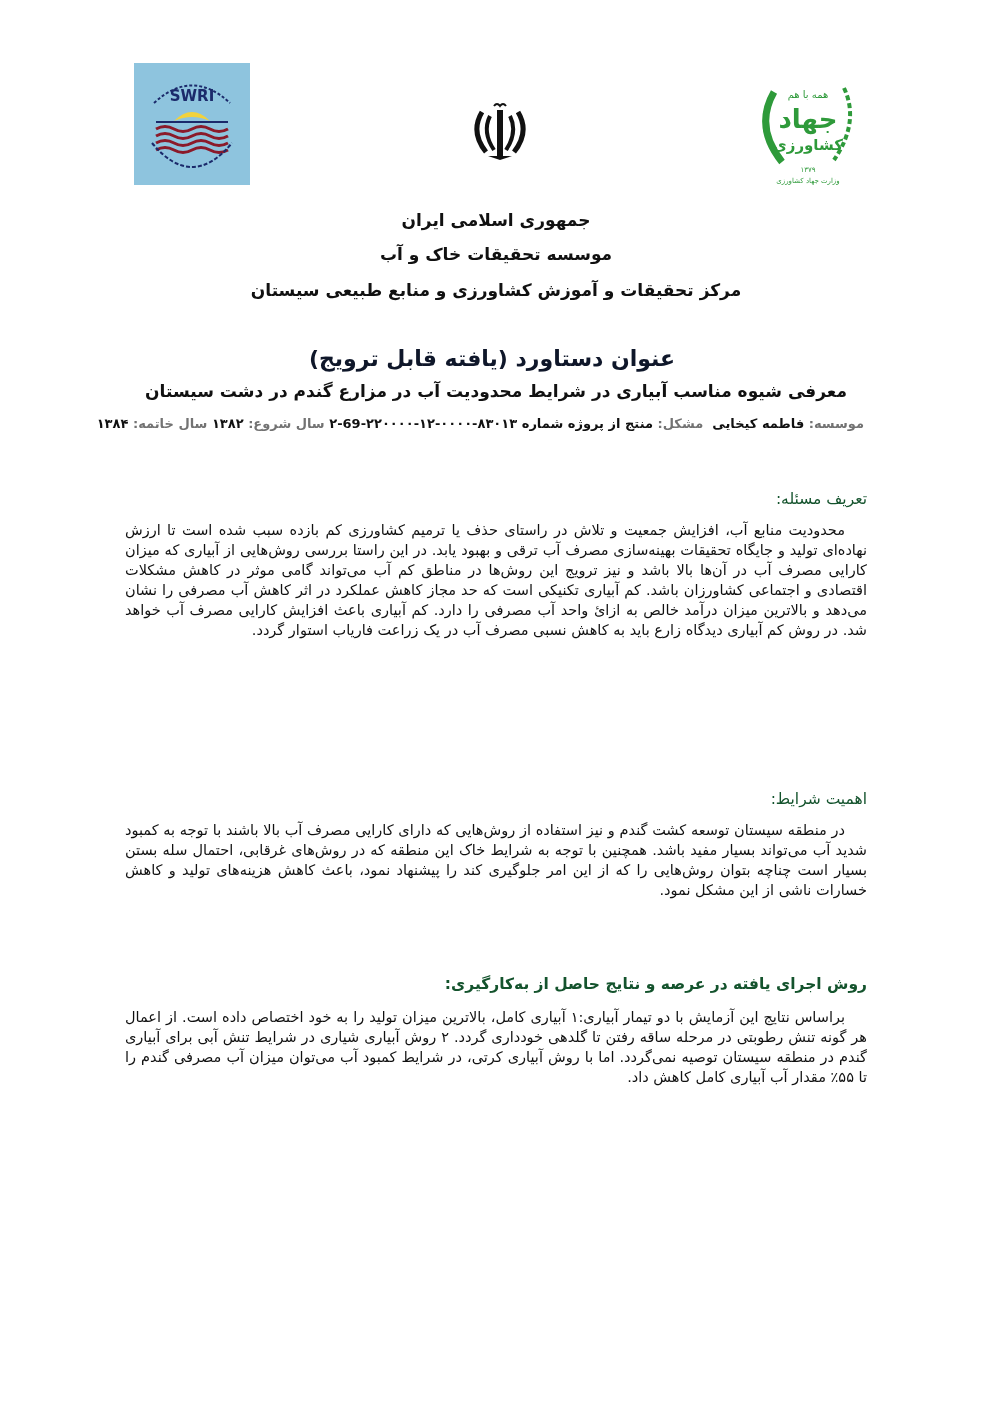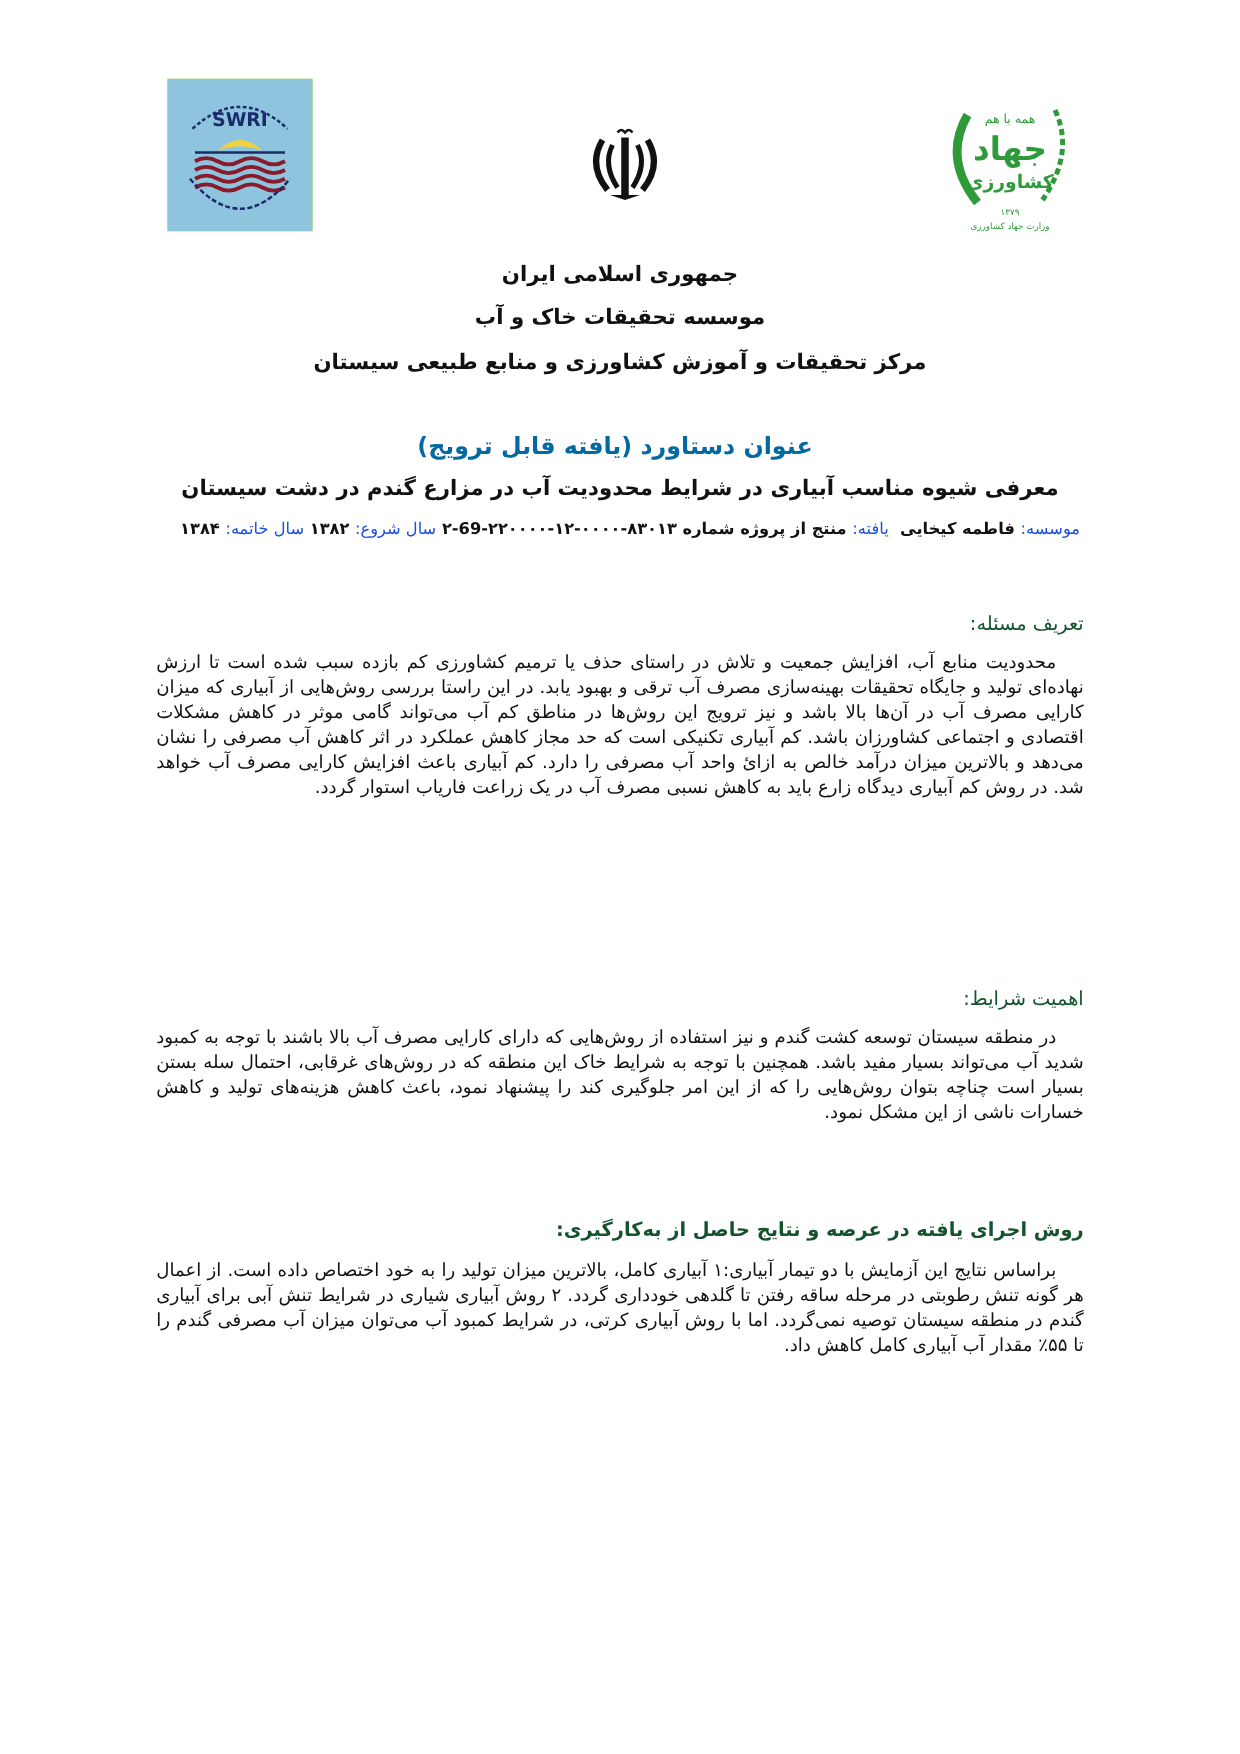--- a/index.html
+++ b/index.html
@@ -1,33 +1,33 @@
 <!DOCTYPE html>
 <html><head>
   <meta charset="utf-8">
   <style>
     html, body { margin: 0; padding: 0; background: #ffffff; }
     body { width: 992px; height: 1403px; position: relative; overflow: hidden;
            font-family: "DejaVu Sans", sans-serif; color: #111; }
     .logo { position: absolute; }
-    #logo-swri { left: 134px; top: 63px; width: 116px; height: 122px; background: #84cc16; }
+    #logo-swri { left: 134px; top: 63px; width: 116px; height: 122px; background: #e5e5e5; }
     #logo-emblem { left: 468px; top: 100px; width: 64px; height: 60px; }
     #logo-jahad { left: 752px; top: 62px; width: 110px; height: 126px; }
     .header { position: absolute; left: 0; width: 992px; text-align: center; direction: rtl;
               font-family: "DejaVu Sans", sans-serif; font-weight: bold; font-size: 17px; }
     #h1 { top: 210px; }
     #h2 { top: 244px; }
     #h3 { top: 280px; }
     #title-label { position: absolute; top: 346px; left: 0; width: 984px; text-align: center;
-                   direction: rtl; color: #0369a1; font-weight: bold; font-size: 19px; }
+                   direction: rtl; color: #0f172a; font-weight: bold; font-size: 22px; }
     #title-main { position: absolute; top: 381px; left: 0; width: 992px; text-align: center;
                   direction: rtl; font-weight: bold; font-size: 17px; }
     #meta { position: absolute; top: 416px; right: 128px; left: 128px; direction: rtl; text-align: right;
             font-size: 13px; font-weight: bold; white-space: nowrap; }
-    .red { color: #1d4ed8; font-weight: normal; }
+    .red { color: #737373; font-weight: bold; }
     .section-title { position: absolute; right: 125px; direction: rtl; color: #14532d; font-size: 15.5px; }
     .para { position: absolute; right: 125px; left: 125px; direction: rtl; text-align: justify;
             text-align-last: right; font-size: 14.5px; line-height: 20px; }
     .para .indent { display: inline-block; width: 22px; }
     #sec1 { top: 490px; }
     #p1 { top: 520px; }
     #sec2 { top: 790px; }
     #p2 { top: 820px; }
     #sec3 { top: 975px; font-weight: bold; }
     #p3 { top: 1007px; }
@@ -77,21 +77,21 @@
 <div class="header" id="h1">جمهوری اسلامی ایران</div>
 <div class="header" id="h2">موسسه تحقیقات خاک و آب</div>
 <div class="header" id="h3">مرکز تحقیقات و آموزش کشاورزی و منابع طبیعی سیستان</div>
 
 <div id="title-label">عنوان دستاورد (یافته قابل ترویج)</div>
 <div id="title-main">معرفی شیوه مناسب آبیاری در شرایط محدودیت آب در مزارع گندم در دشت سیستان</div>
 
 <div id="meta">
   <span class="red">موسسه:</span>
   <span>فاطمه کیخایی</span>
-  &nbsp;<span class="red">یافته:</span>
+  &nbsp;<span class="red">مشکل:</span>
   <span>منتج از پروژه شماره ۸۳۰۱۳-۰۰۰۰-۱۲-۲۲۰۰۰۰-69-۲</span>
   <span class="red">سال شروع:</span>
   <span>۱۳۸۲</span>
   <span class="red">سال خاتمه:</span>
   <span>۱۳۸۴</span>
 </div>
 
 <div class="section-title" id="sec1">تعریف مسئله:</div>
 <div class="para" id="p1"><span class="indent"></span><span>محدودیت منابع آب، افزایش جمعیت و تلاش در راستای حذف یا ترمیم کشاورزی کم بازده سبب شده است تا ارزش نهاده‌ای تولید و جایگاه تحقیقات بهینه‌سازی مصرف آب ترقی و بهبود یابد. در این راستا بررسی روش‌هایی از آبیاری که میزان کارایی مصرف آب در آن‌ها بالا باشد و نیز ترویج این روش‌ها در مناطق کم آب می‌تواند گامی موثر در کاهش مشکلات اقتصادی و اجتماعی کشاورزان باشد. کم آبیاری تکنیکی است که حد مجاز کاهش عملکرد در اثر کاهش آب مصرفی را نشان می‌دهد و بالاترین میزان درآمد خالص به ازائ واحد آب مصرفی را دارد. کم آبیاری باعث افزایش کارایی مصرف آب خواهد شد. در روش کم آبیاری دیدگاه زارع باید به کاهش نسبی مصرف آب در یک زراعت فاریاب استوار گردد.</span></div>
 

